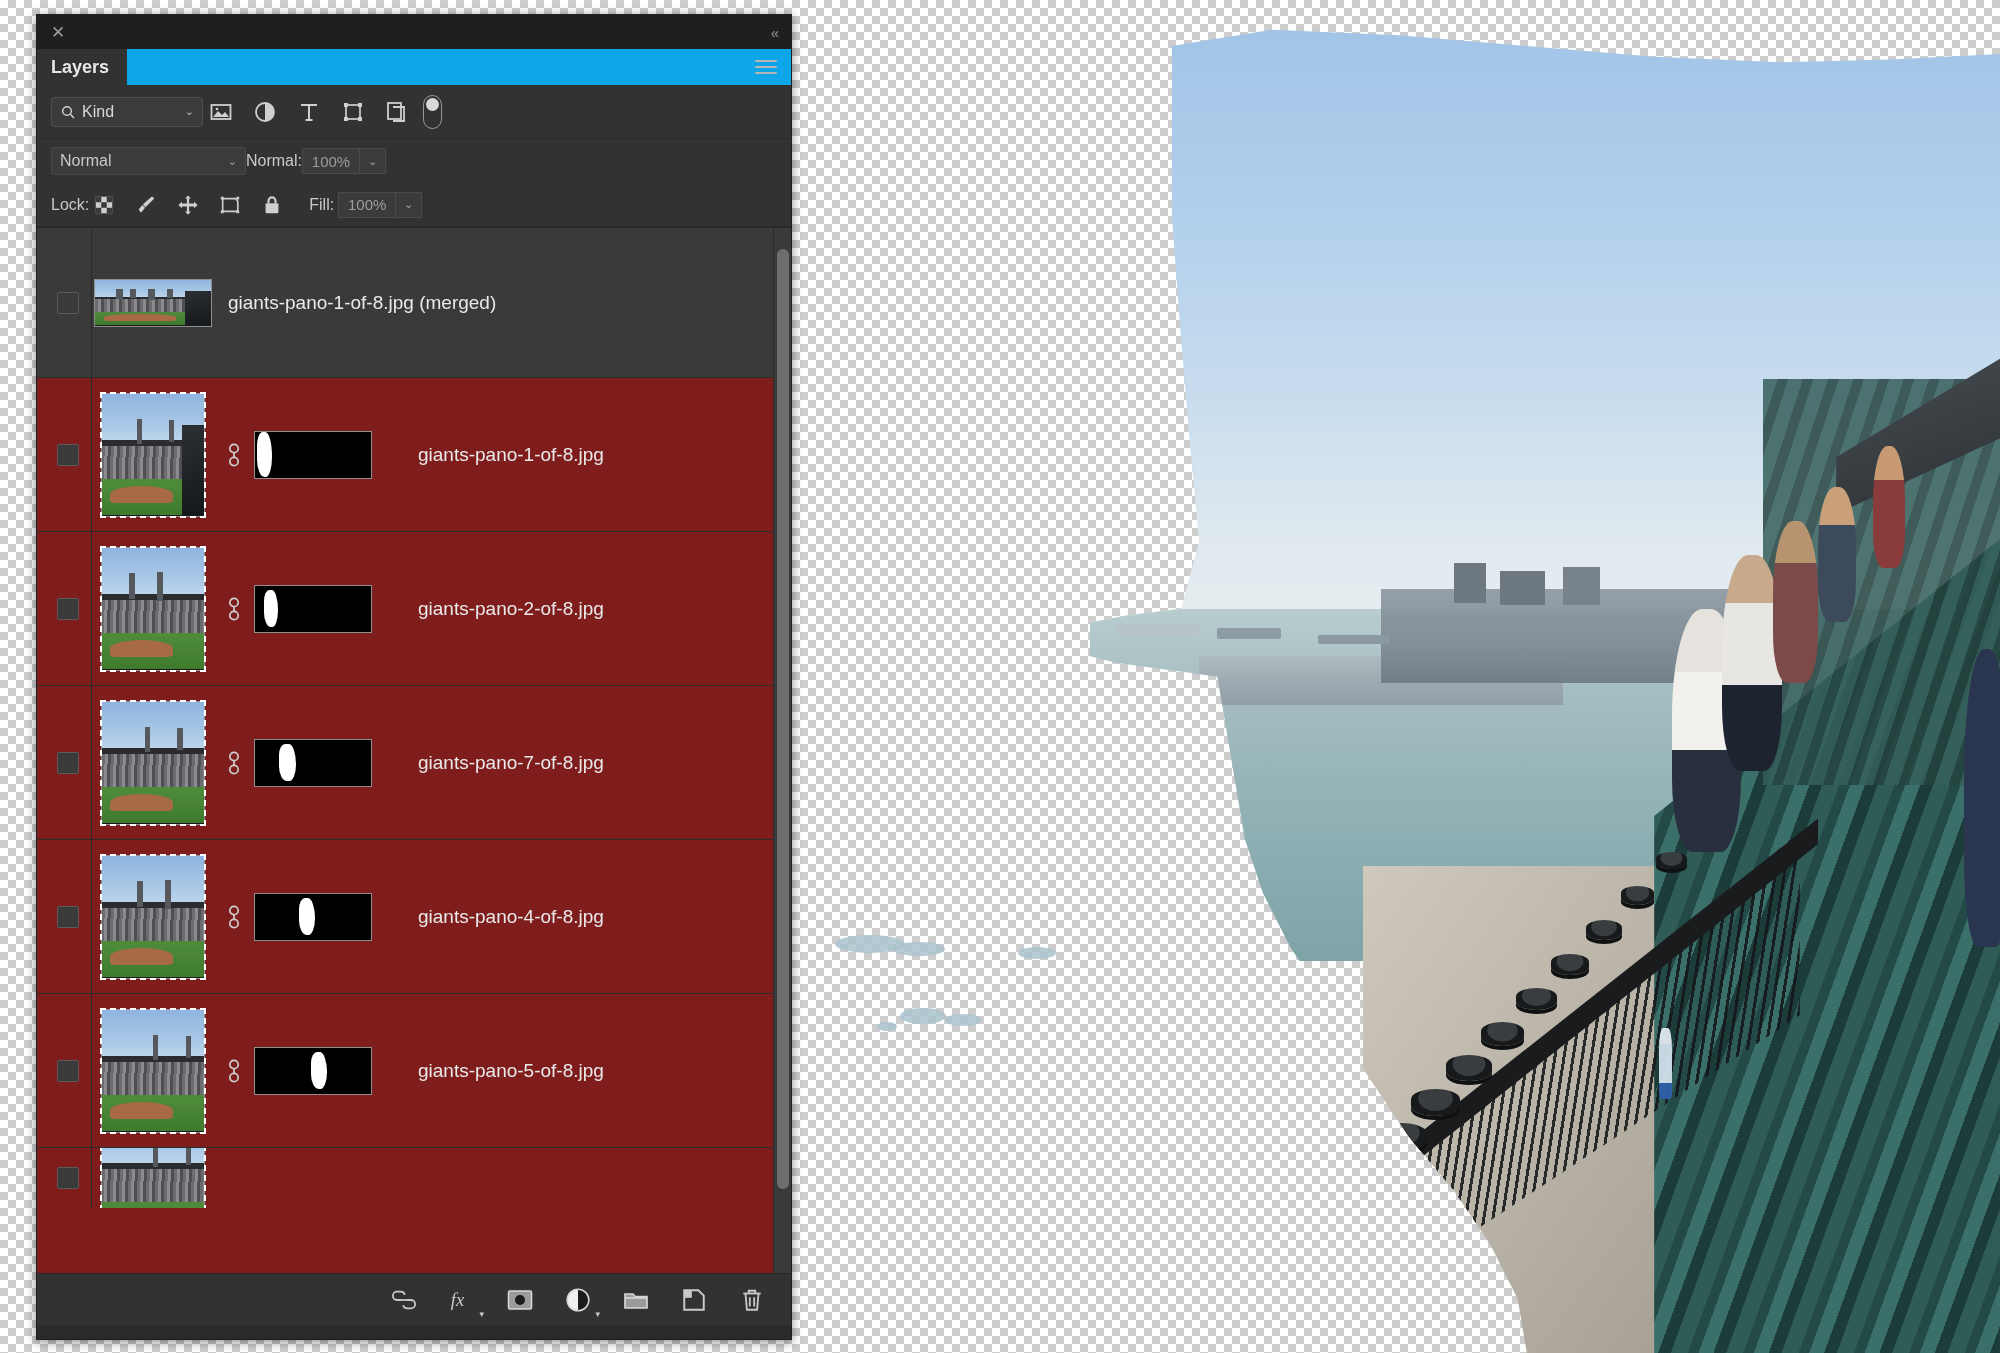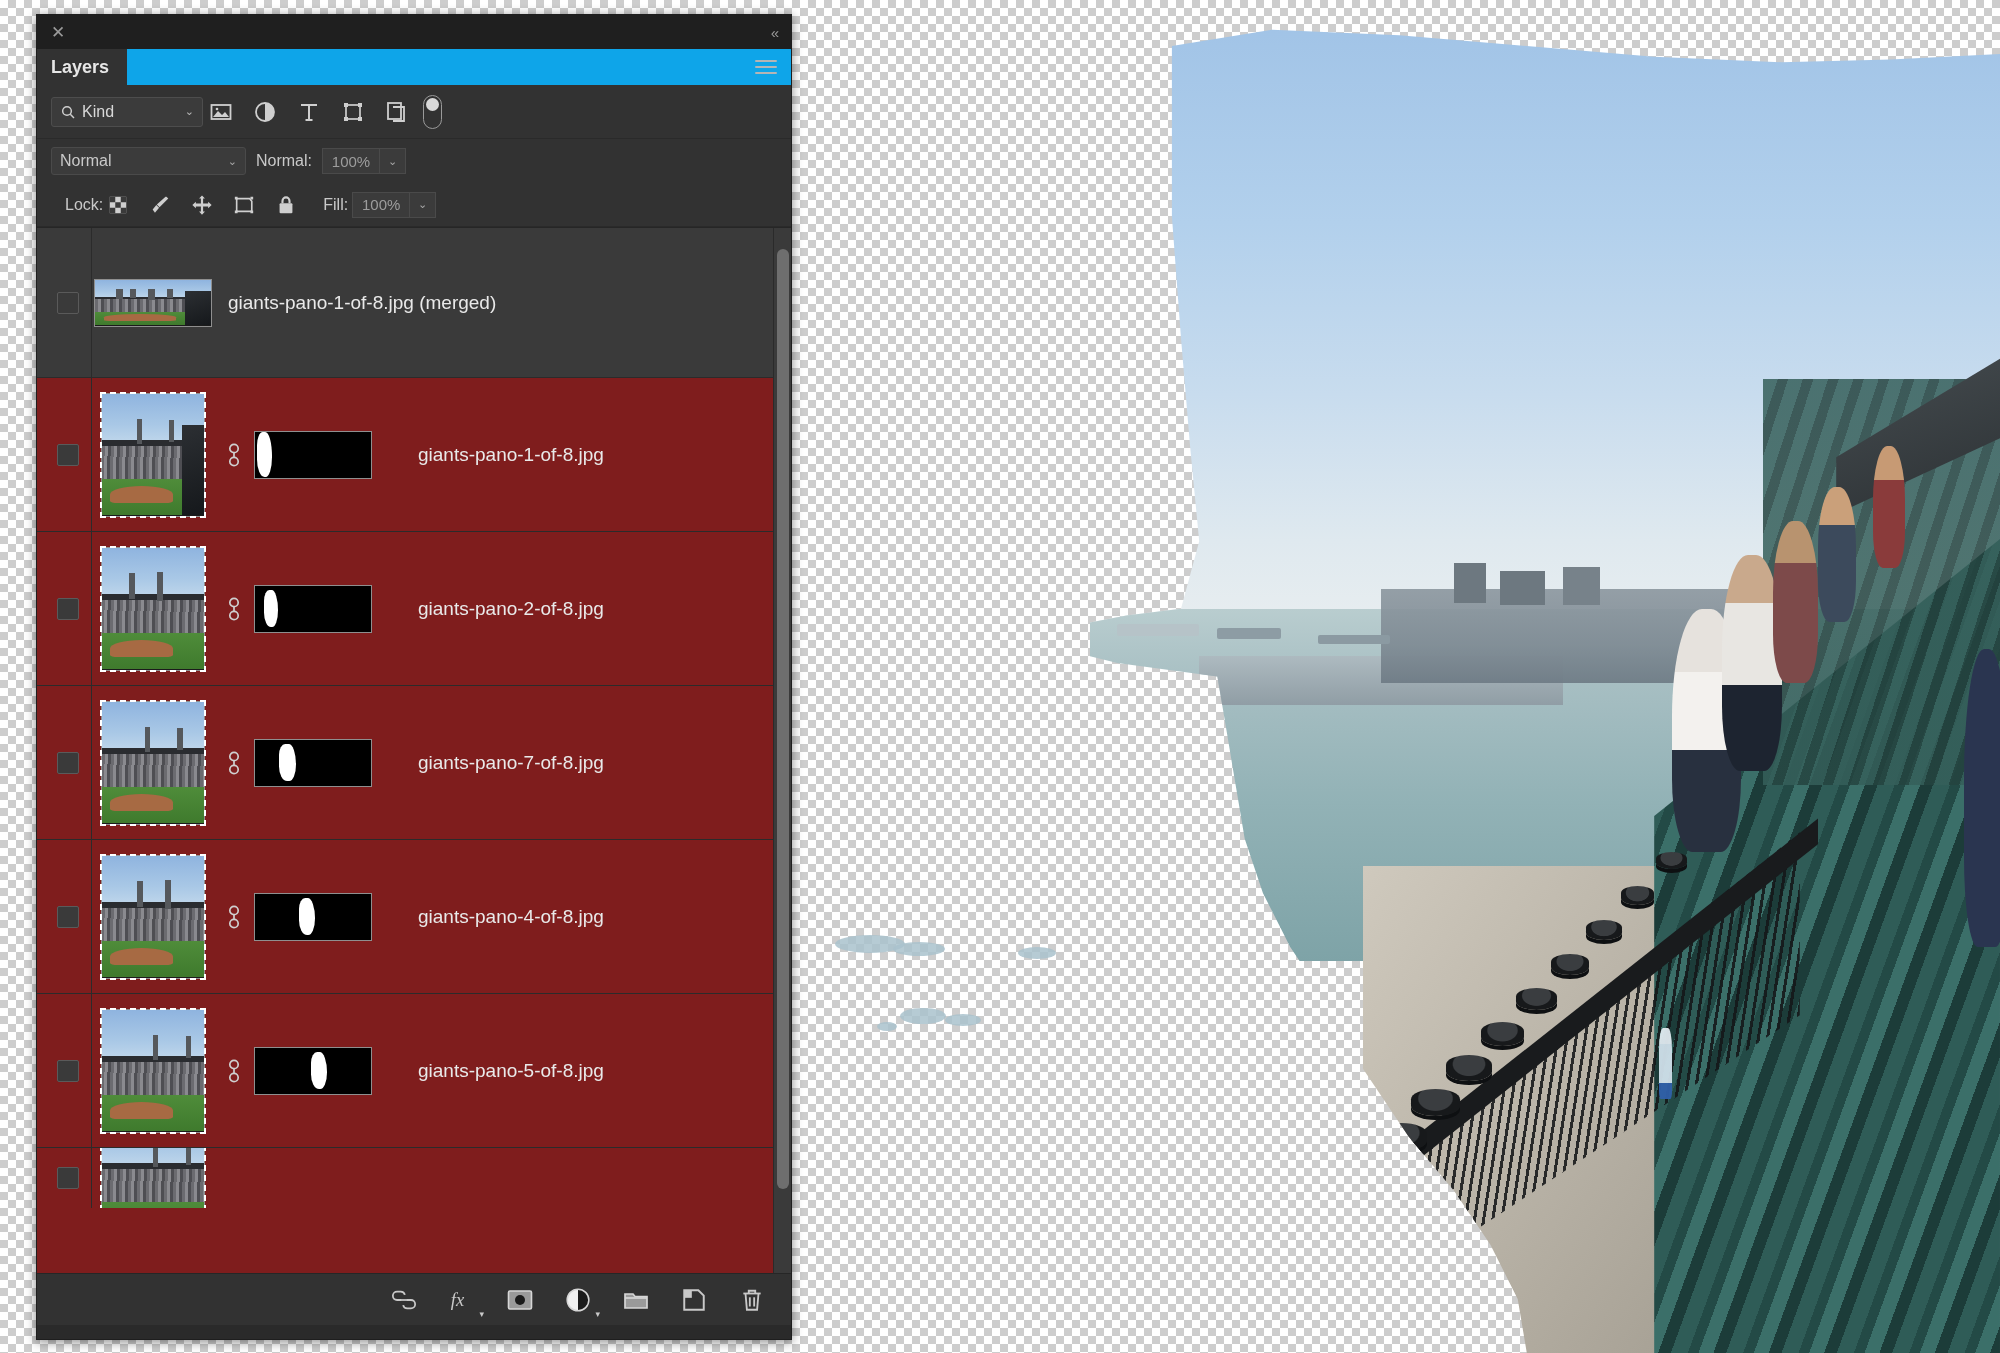--- a/index.html
+++ b/index.html
@@ -190,42 +190,42 @@
   .filter-toggle {
     width:19px; height:34px; border:1.5px solid #9a9a9a; border-radius:10px;
     position:relative; margin-left:14px; background:#323232;
   }
   .filter-toggle::after {
     content:""; position:absolute; left:2px; top:2px;
     width:13px; height:13px; border-radius:50%; background:#d9d9d9;
   }
 
   .blend-row {
-    height:44px; display:flex; align-items:center; gap:10px; padding:0 14px;
+    height:44px; display:flex; align-items:center; gap:0; padding:0 14px;
     background:#323232; flex:0 0 auto;
   }
   .blend-select {
     width:195px; height:28px; background:#3b3b3b; border:1px solid #4a4a4a;
     border-radius:3px; display:flex; align-items:center; padding:0 8px;
     font-size:16px; color:#c9c9c9;
   }
   .blend-select .caret { margin-left:auto; font-size:11px; color:#a8a8a8; }
   .small-label { font-size:16px; color:#c9c9c9; }
   .num-field {
     height:26px; min-width:58px; background:#3b3b3b; border:1px solid #4a4a4a;
     display:flex; align-items:center; justify-content:center;
     font-size:15px; color:#9d9d9d;
   }
   .num-caret {
     height:26px; width:26px; background:#3b3b3b; border:1px solid #4a4a4a; border-left:none;
     display:flex; align-items:center; justify-content:center; font-size:11px; color:#a8a8a8;
   }
 
   .lock-row {
-    height:44px; display:flex; align-items:center; gap:4px; padding:0 28px;
+    height:44px; display:flex; align-items:center; gap:4px; padding:0 14px;
     background:#323232; flex:0 0 auto; border-bottom:1px solid #2a2a2a;
   }
   .lock-icons { display:flex; align-items:center; gap:20px; }
   .licon { width:22px; height:22px; color:#c6c6c6; display:block; }
 
   
   .layer-list {
     flex:1 1 auto; position:relative; overflow:hidden;
     background:#7f1d1d; border-top:1px solid #262626;
   }

